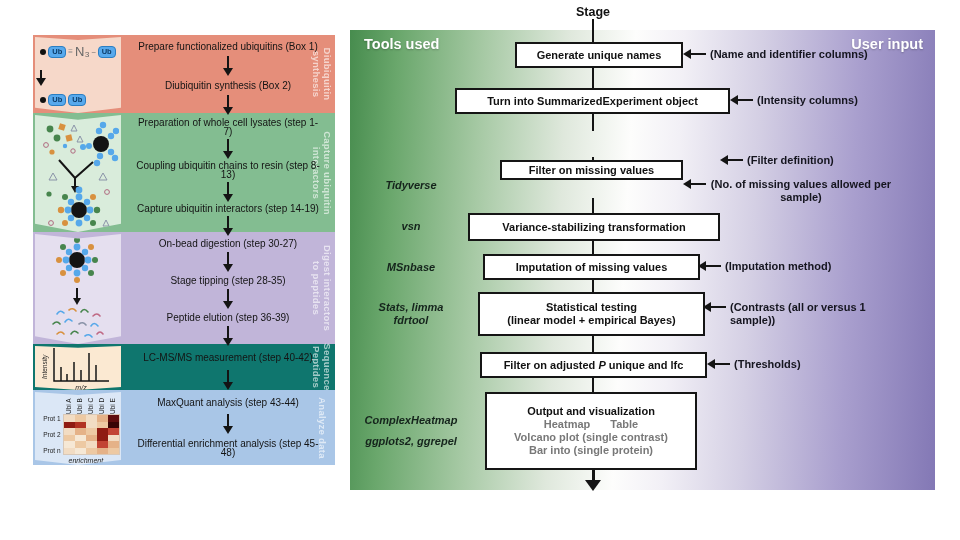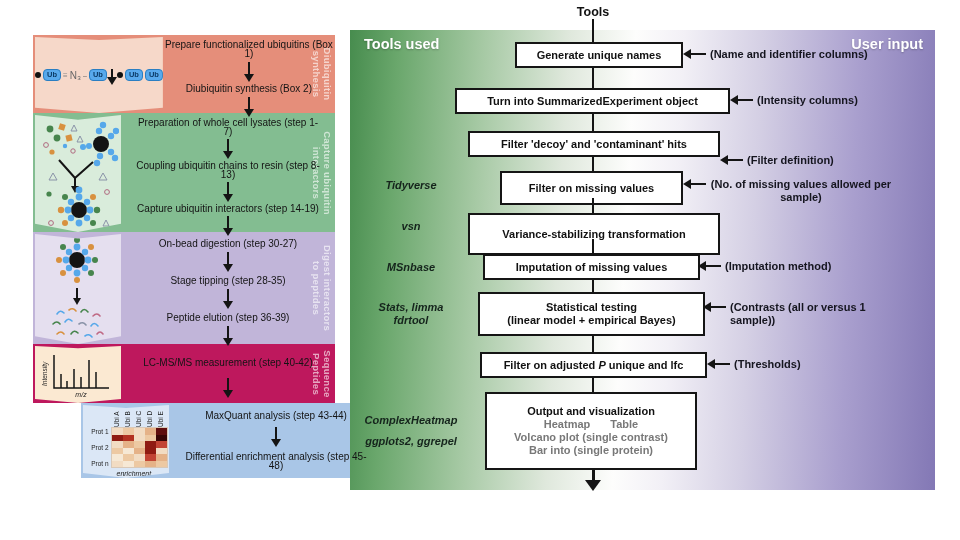--- a/index.html
+++ b/index.html
@@ -18,27 +18,27 @@
   .step{font-size:10px;line-height:9px;text-align:center;color:#141414;max-width:186px;}
   .v-arrow{width:2px;height:13px;background:#141414;position:relative;margin-bottom:6px;}
   .v-arrow::after{content:'';position:absolute;left:-4px;bottom:-7px;
     border-left:5px solid transparent;border-right:5px solid transparent;border-top:8px solid #141414;}
   .side-label{position:absolute;right:0;top:0;bottom:0;width:26px;}
   .side-label-inner{position:absolute;top:50%;left:50%;transform:translate(-50%,-50%) rotate(90deg);
     text-align:center;font-weight:bold;font-size:9.5px;line-height:11px;color:rgba(255,255,255,0.62);
     letter-spacing:.3px;}
 
   
-  .dub{display:flex;align-items:center;gap:4px;}
+  .dub{display:flex;flex-direction:column;gap:11px;}
   .dub-row{display:flex;align-items:center;gap:2px;}
   .dot{width:6px;height:6px;background:#111;border-radius:50%;display:inline-block;}
   .ub-chip{background:#58a9ec;border:1px solid #2a7ec2;border-radius:4px;color:#0b3a66;
     font-size:7.5px;font-weight:bold;padding:1px 3px;line-height:8px;}
   .bond{font-size:8px;color:#8a8a8a;font-weight:bold;}
-  .azide{font-size:10px;color:#666;}
+  .azide{font-size:13px;color:#666;}
   .dash{font-size:7px;color:#666;}
   .v-arrow.small{height:9px;margin-bottom:4px;}
 
   
   .spec text{font-family:"Liberation Sans",sans-serif;fill:#222;}
 
   
   .hm{display:flex;flex-direction:column;align-items:flex-start;padding-left:2px;}
   .hm-cols{display:flex;margin-left:24px;height:21px;}
   .hm-cols span{width:11px;writing-mode:vertical-rl;transform:rotate(180deg);
@@ -227,40 +227,40 @@
         <div class="v-arrow"></div>
         <div class="step">Peptide elution (step 36-39)</div>
         <div class="v-arrow" style="margin-bottom:-2px"></div>
       </div>
       <div class="side-label">
         <div class="side-label-inner pre" style="width:112px">Digest interactors
 to peptides</div>
       </div>
     </div>
 
-    <div class="sec" style="height: 59px; background: #be185d;">
+    <div class="sec" style="height: 46px; background: #0f766e;">
       <div class="icon-area" style="background: rgb(251, 233, 210);">
         <svg class="spec" width="78" height="50" viewBox="0 0 78 50">
           <path d="M15 5 V38 H70" stroke="#141414" stroke-width="1.5" fill="none"></path>
           <path d="M22 38 V24 M28 38 V31 M35 38 V19 M42 38 V27 M50 38 V10 M57 38 V22" stroke="#141414" stroke-width="1.5"></path>
           <text transform="translate(8,36) rotate(-90)" font-size="6.5" font-style="italic">Intensity</text>
           <text x="42" y="47" font-size="7" font-style="italic" text-anchor="middle">m/z</text>
         </svg>
       </div>
       <div class="steps">
         <div class="step">LC-MS/MS measurement (step 40-42)</div>
         <div class="v-arrow" style="margin-bottom:-2px"></div>
       </div>
       <div class="side-label">
         <div class="side-label-inner pre" style="width:54px">Sequence
 Peptides</div>
       </div>
     </div>
 
-    <div class="sec" style="height: 75px; background: rgb(169, 198, 231); margin-left: 48px;">
+    <div class="sec" style="height: 75px; background: rgb(169, 198, 231);">
       <div class="icon-area" style="background: rgb(219, 231, 246);">
         <div class="hm">
           <div class="hm-cols">
             <span>Ubi A</span>
             <span>Ubi B</span>
             <span>Ubi C</span>
             <span>Ubi D</span>
             <span>Ubi E</span>
           </div>
           <div class="hm-body">
@@ -310,39 +310,38 @@
         <div class="v-arrow"></div>
         <div class="step">Differential enrichment analysis (step 45-48)</div>
       </div>
       <div class="side-label">
         <div class="side-label-inner pre" style="width:75px">Analyze data</div>
       </div>
     </div>
   </div>
 
   <div class="rp">
-    <div class="data-label">Tools</div>
+    <div class="data-label">Stage</div>
     <div class="conn" style="top:-11px;height:23px"></div>
 
     <div class="rp-header left">Tools used</div>
     <div class="rp-header right">User input</div>
 
     <div class="bx" style="left:165px;top:12px;width:168px;height:26px">Generate unique names</div>
     <div class="conn" style="top:38px;height:20px"></div>
 
     <div class="bx" style="left:105px;top:58px;width:275px;height:26px">Turn into SummarizedExperiment object</div>
     <div class="conn" style="top:84px;height:17px"></div>
 
-    <div class="bx" style="left:118px;top:101px;width:252px;height:26px">Filter 'decoy' and 'contaminant' hits</div>
     <div class="conn" style="top:127px;height:15px"></div>
 
-    <div class="bx" style="left:150px;top:141px;width:183px;height:34px">Filter on missing values</div>
+    <div class="bx" style="left:150px;top:130px;width:183px;height:20px">Filter on missing values</div>
     <div class="conn" style="top:168px;height:15px"></div>
 
-    <div class="bx" style="left:118px;top:183px;width:252px;height:42px">Variance-stabilizing transformation</div>
+    <div class="bx" style="left:118px;top:183px;width:252px;height:28px">Variance-stabilizing transformation</div>
     <div class="conn" style="top:209px;height:15px"></div>
 
     <div class="bx" style="left:133px;top:224px;width:217px;height:26px">Imputation of missing values</div>
     <div class="conn" style="top:250px;height:12px"></div>
 
     <div class="bx" style="left:128px;top:262px;width:227px;height:44px">
       <div>Statistical testing</div>
       <div>(linear model + empirical Bayes)</div>
     </div>
     <div class="conn" style="top:306px;height:16px"></div>

